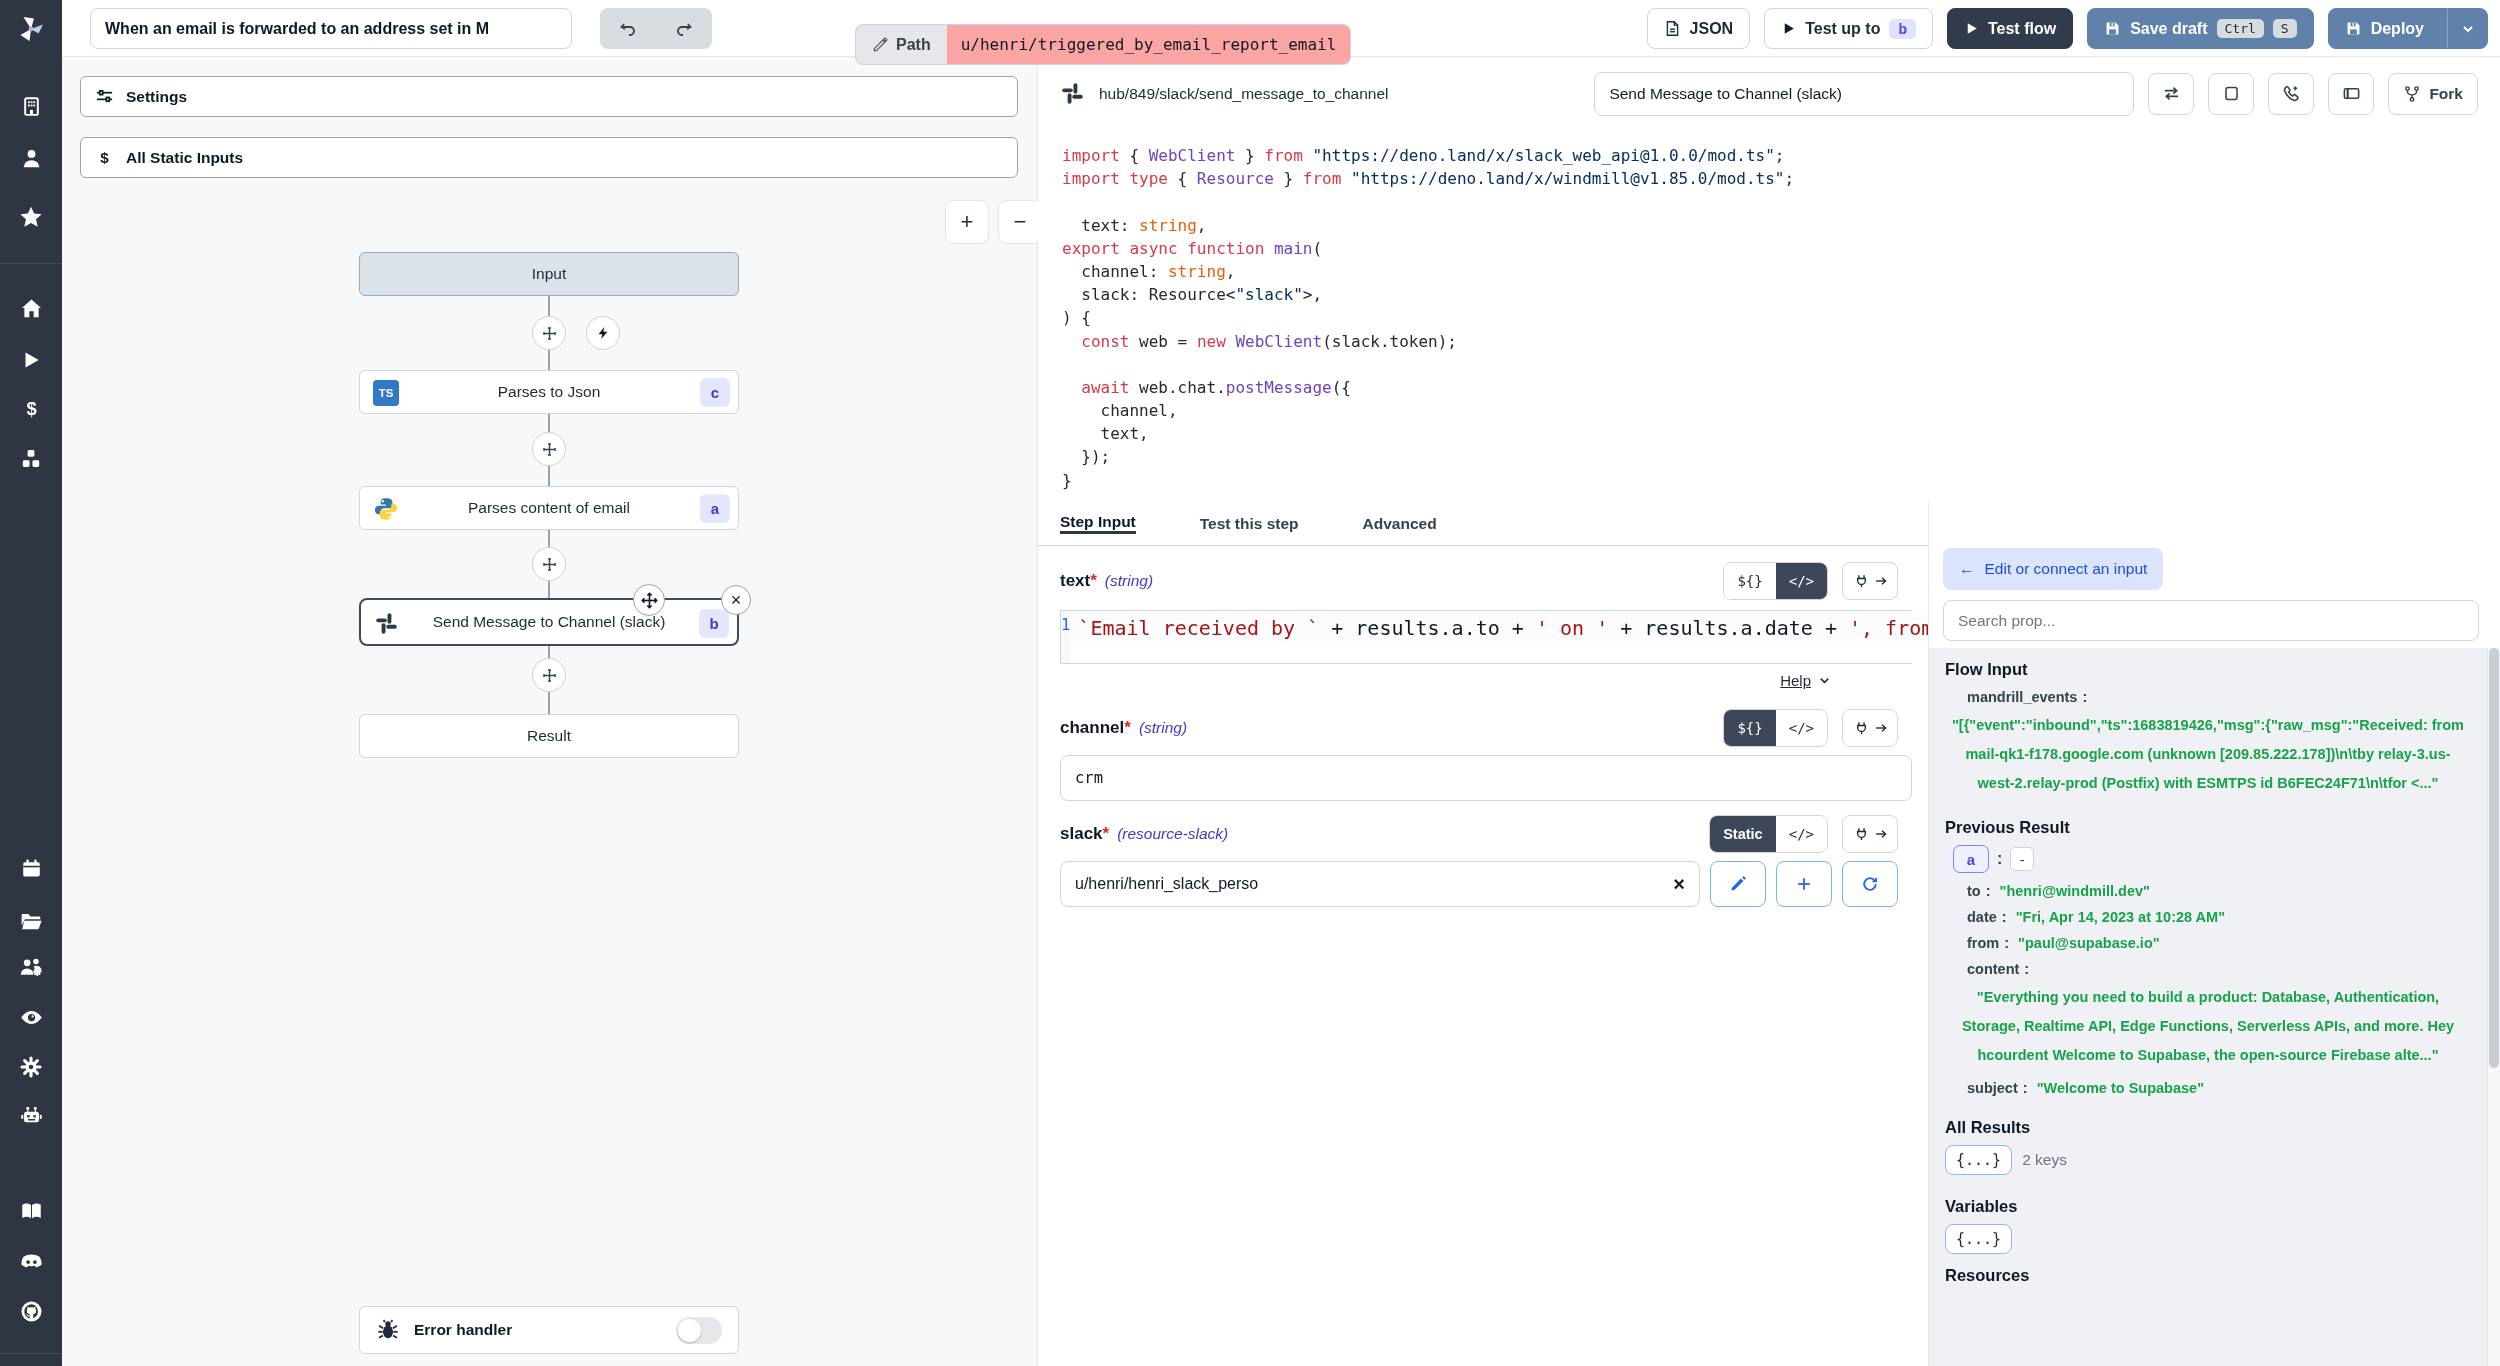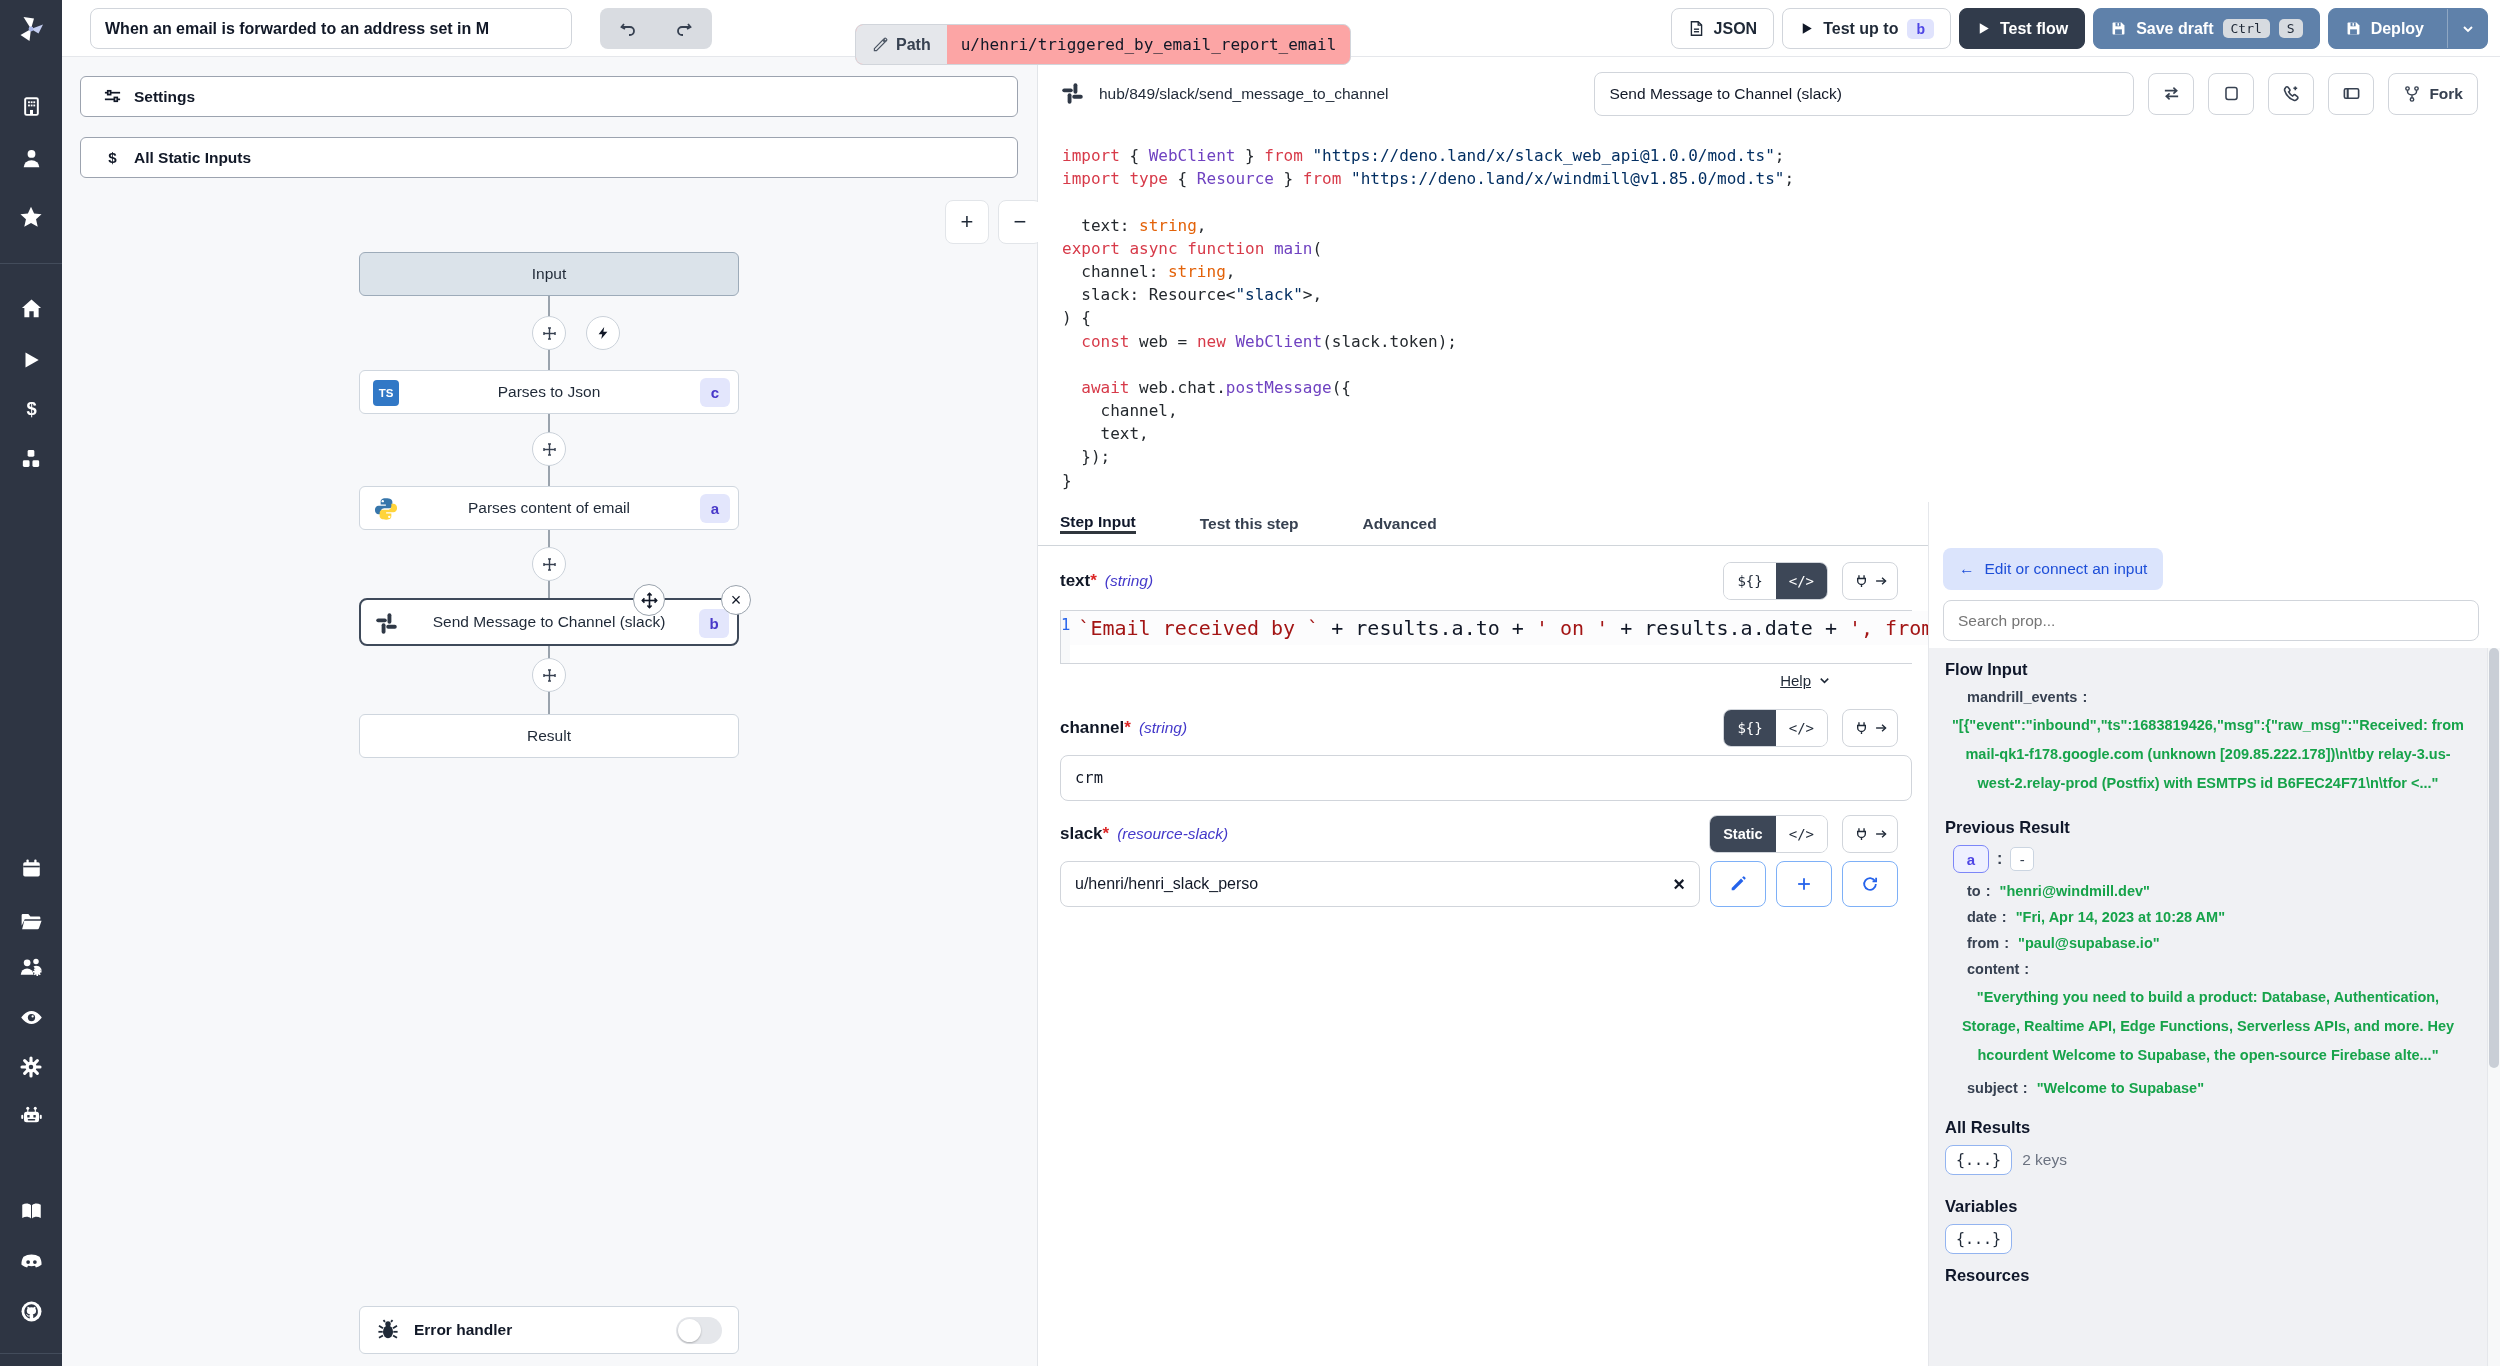--- a/index.html
+++ b/index.html
@@ -9,39 +9,39 @@
 
   
   #topbar{position:absolute;left:0;top:0;width:2500px;height:57px;background:#fff;border-bottom:1px solid #e5e7eb;z-index:30}
   #logo-block{position:absolute;left:0;top:0;width:62px;height:57px;background:#2e3543;display:flex;align-items:center;justify-content:center}
   #title-input{position:absolute;left:90px;top:8px;width:482px;height:41px;border:1px solid #d1d5db;border-radius:8px;padding:0 14px;font-size:16px;font-weight:700;color:#111827;font-family:"Liberation Sans",sans-serif}
   #undo-redo{position:absolute;left:600px;top:8px;height:41px;width:112px;background:#d9dce1;border-radius:8px;display:flex;align-items:center;justify-content:space-around}
   .ur-btn{width:46px;height:33px;display:flex;align-items:center;justify-content:center;border-radius:6px;cursor:pointer}
   #path-group{position:absolute;left:855px;top:24px;height:41px;display:flex;align-items:stretch;border:1px solid #d1d5db;border-radius:8px;overflow:hidden;background:#fca5a5}
   #path-chip{display:flex;align-items:center;gap:8px;background:#e5e7eb;padding:0 16px;font-size:16px;font-weight:700;color:#374151}
   #path-value{display:flex;align-items:center;padding:0 14px;font-family:"DejaVu Sans Mono",monospace;font-size:16px;color:#111827;min-width:380px}
-  #topbar-right{position:absolute;right:12px;top:8px;display:flex;gap:8px;height:41px}
+  #topbar-right{position:absolute;right:12px;top:8px;display:flex;gap:14px;height:41px}
   .tb-btn{display:flex;align-items:center;gap:9px;padding:0 16px;border-radius:8px;font-size:16px;font-weight:700;cursor:pointer}
   .tb-white{background:#fff;border:1px solid #d1d5db;color:#1f2937}
   .tb-dark{background:#313b4b;color:#fff;border:1px solid #313b4b}
   .tb-steel{background:#5f81aa;color:#fff;border:1px solid #5f81aa}
   .kbd{background:#d7dbe0;border-radius:5px;padding:2px 8px;font-family:"DejaVu Sans Mono",monospace;font-size:13px;color:#1f2937;font-weight:400}
   .badge-indigo{background:#e0e3fd;color:#4f46e5;border-radius:5px;padding:2px 9px;font-size:14px;font-weight:700}
   #deploy-btn{padding:0}
   #deploy-main{display:flex;align-items:center;gap:9px;padding:0 14px 0 16px;height:100%}
   #deploy-caret{display:flex;align-items:center;justify-content:center;width:40px;height:100%;border-left:1px solid rgba(255,255,255,.3)}
 
   
   #sidebar{position:absolute;left:0;top:57px;width:62px;height:1309px;background:#2e3543;z-index:20}
   .sb-icon{position:absolute;left:0;width:62px;display:flex;justify-content:center;cursor:pointer;color:#fff}
   .sb-div{position:absolute;left:0;width:62px;border-top:1px solid #434c5b}
 
   
   #flow-panel{position:absolute;left:62px;top:57px;width:976px;height:1309px;background:#f7f8fa;border-right:1px solid #e2e5e9}
-  .panel-box{position:absolute;left:18px;width:938px;height:41px;background:#fff;border:1px solid #9ca3af;border-radius:6px;display:flex;align-items:center;gap:12px;padding:0 22px;font-size:15.5px;font-weight:700;color:#111827;cursor:pointer}
+  .panel-box{position:absolute;left:18px;width:938px;height:41px;background:#fff;border:1px solid #9ca3af;border-radius:6px;display:flex;align-items:center;gap:12px;padding:0 14px;font-size:15.5px;font-weight:700;color:#111827;cursor:pointer}
   .zoom-btn{position:absolute;width:44px;height:44px;background:#fff;border:1px solid #e2e5e9;border-radius:8px;display:flex;align-items:center;justify-content:center;font-size:22px;color:#1f2937;cursor:pointer}
   #graph-line{position:absolute;left:486px;top:239px;width:1.5px;height:420px;background:#9aa3ad}
   .gnode{position:absolute;left:297px;width:380px;height:44px;border-radius:6px;display:flex;align-items:center;font-size:15.5px;color:#1f2937;background:#fff;border:1px solid #cfd6de;cursor:pointer}
   .gnode .nlabel{flex:1;text-align:center}
   .nbadge{position:absolute;right:8px;top:7px;width:30px;height:29px;background:#e3e6fc;border-radius:6px;color:#4838c9;font-weight:700;font-size:15px;display:flex;align-items:center;justify-content:center}
   .nicon{position:absolute;left:13px;top:9px}
   .plus-circle{position:absolute;width:34px;height:34px;border-radius:50%;background:#fff;border:1px solid #cbd2da;display:flex;align-items:center;justify-content:center;cursor:pointer}
   #error-node{position:absolute;left:297px;top:1249px;width:380px;height:48px;background:#fff;border:1px solid #cfd6de;border-radius:6px;display:flex;align-items:center;gap:14px;padding:0 16px;cursor:pointer}
   #error-node .elabel{font-size:15.5px;font-weight:700;color:#111827;flex:1}
   #toggle-off{width:46px;height:27px;background:#e5e7eb;border-radius:14px;position:relative;cursor:pointer}

